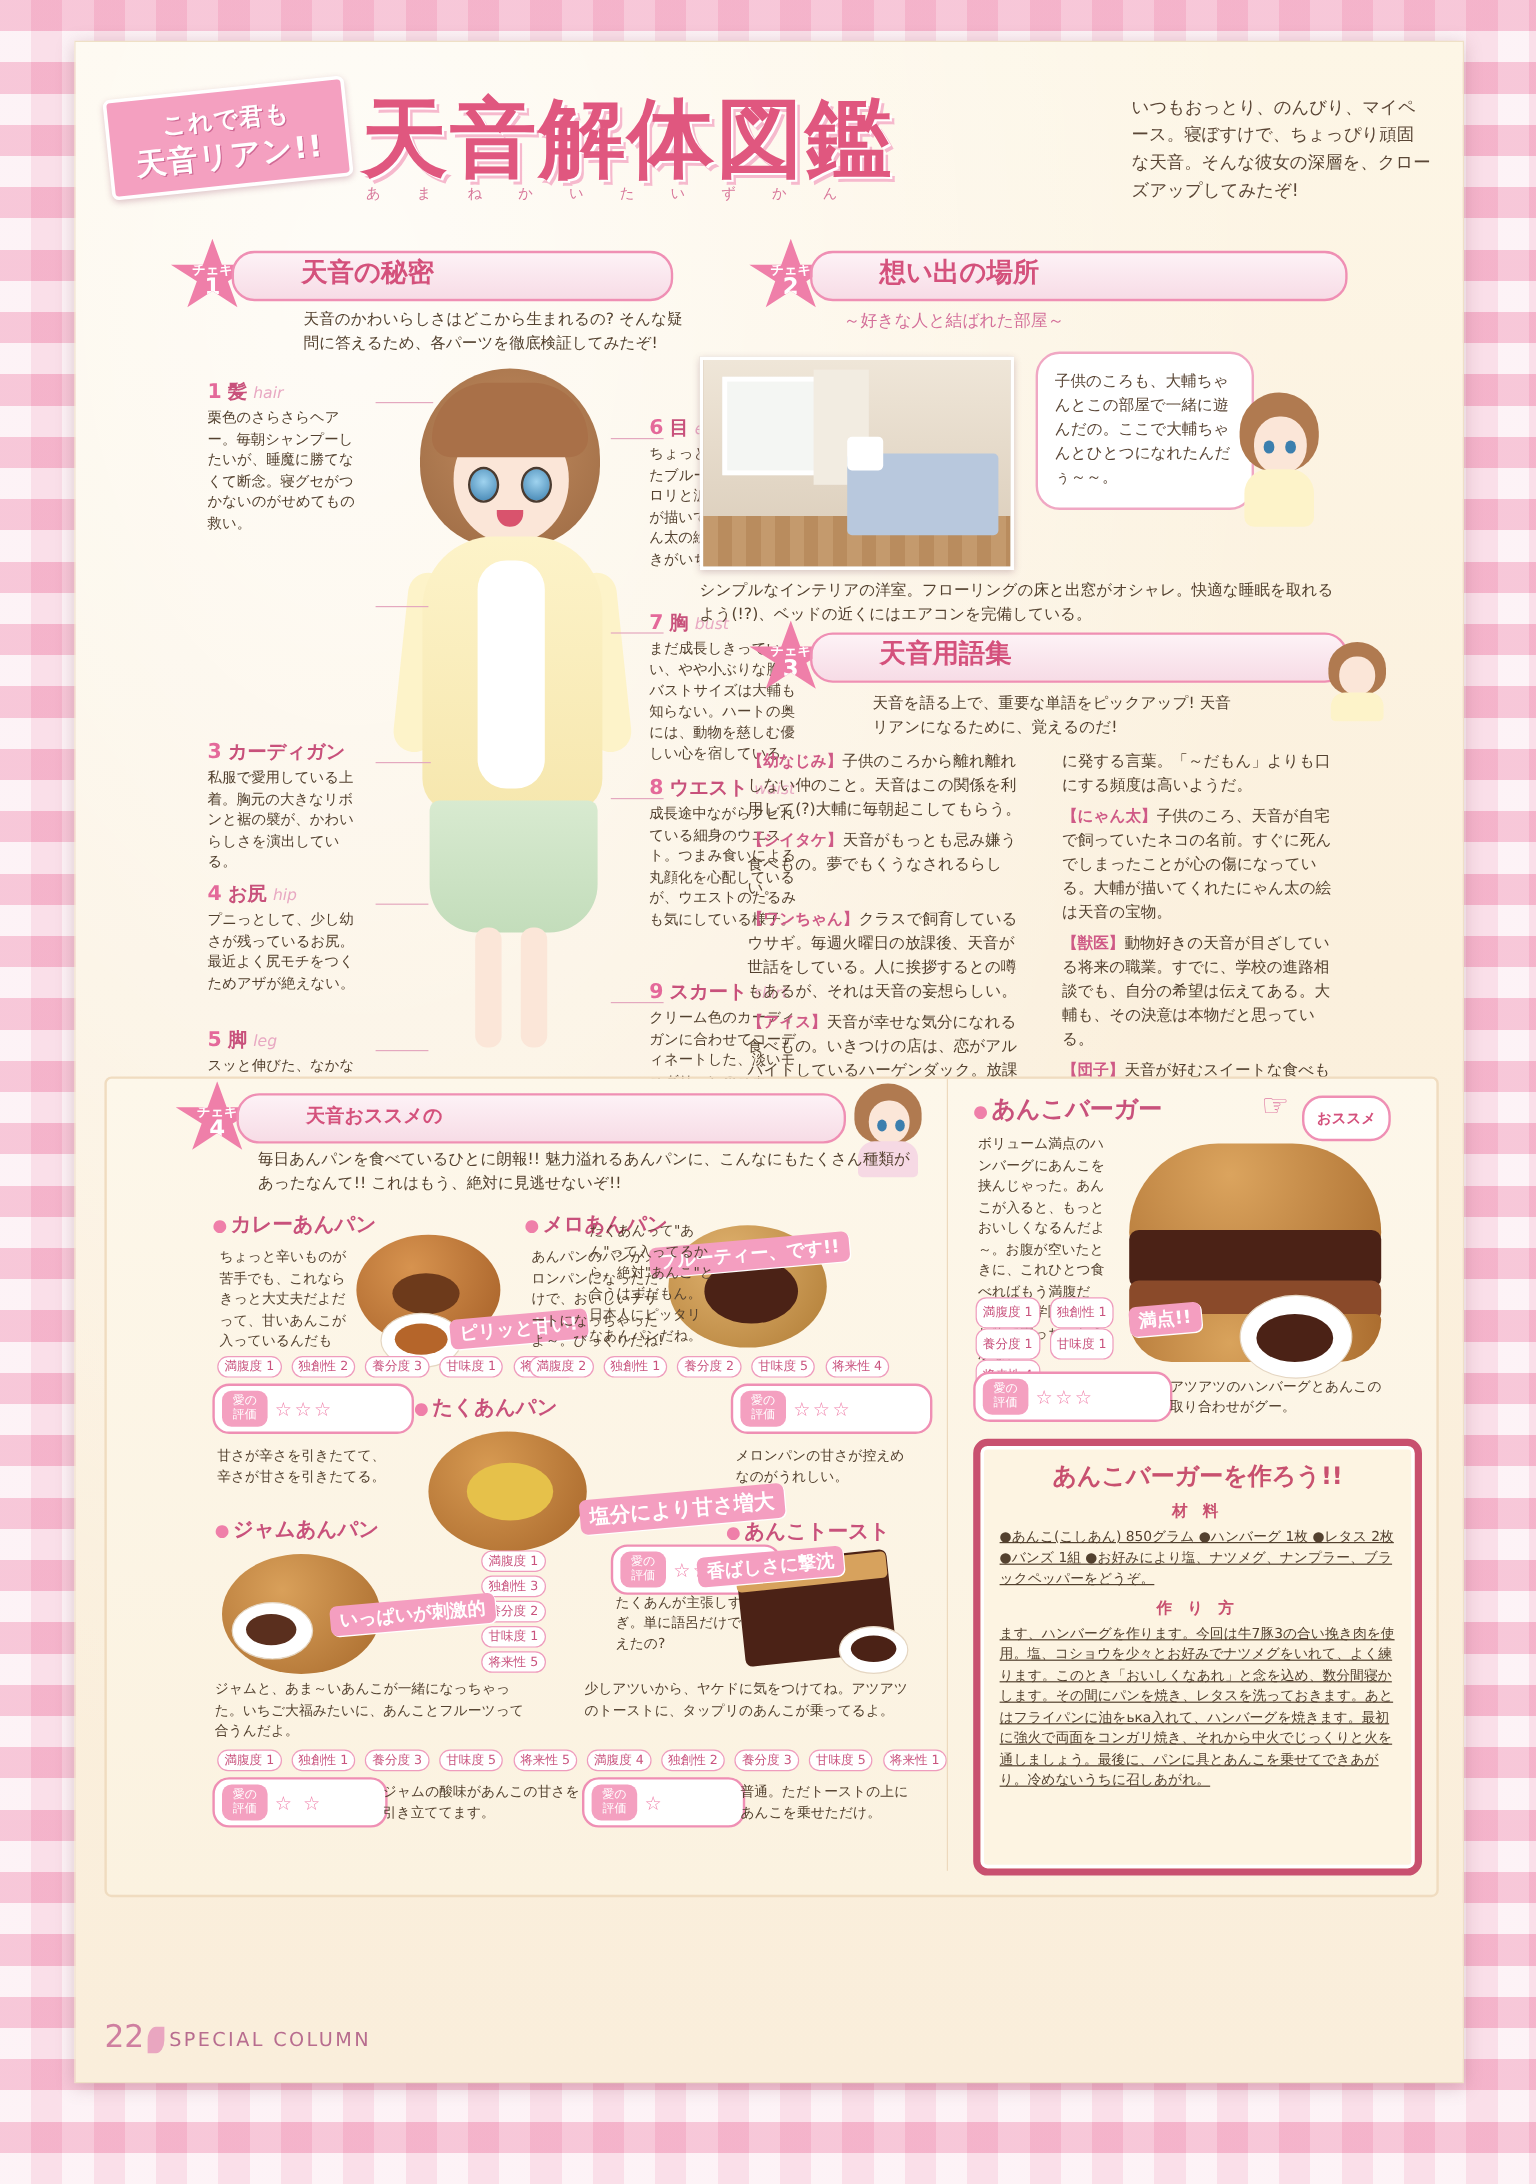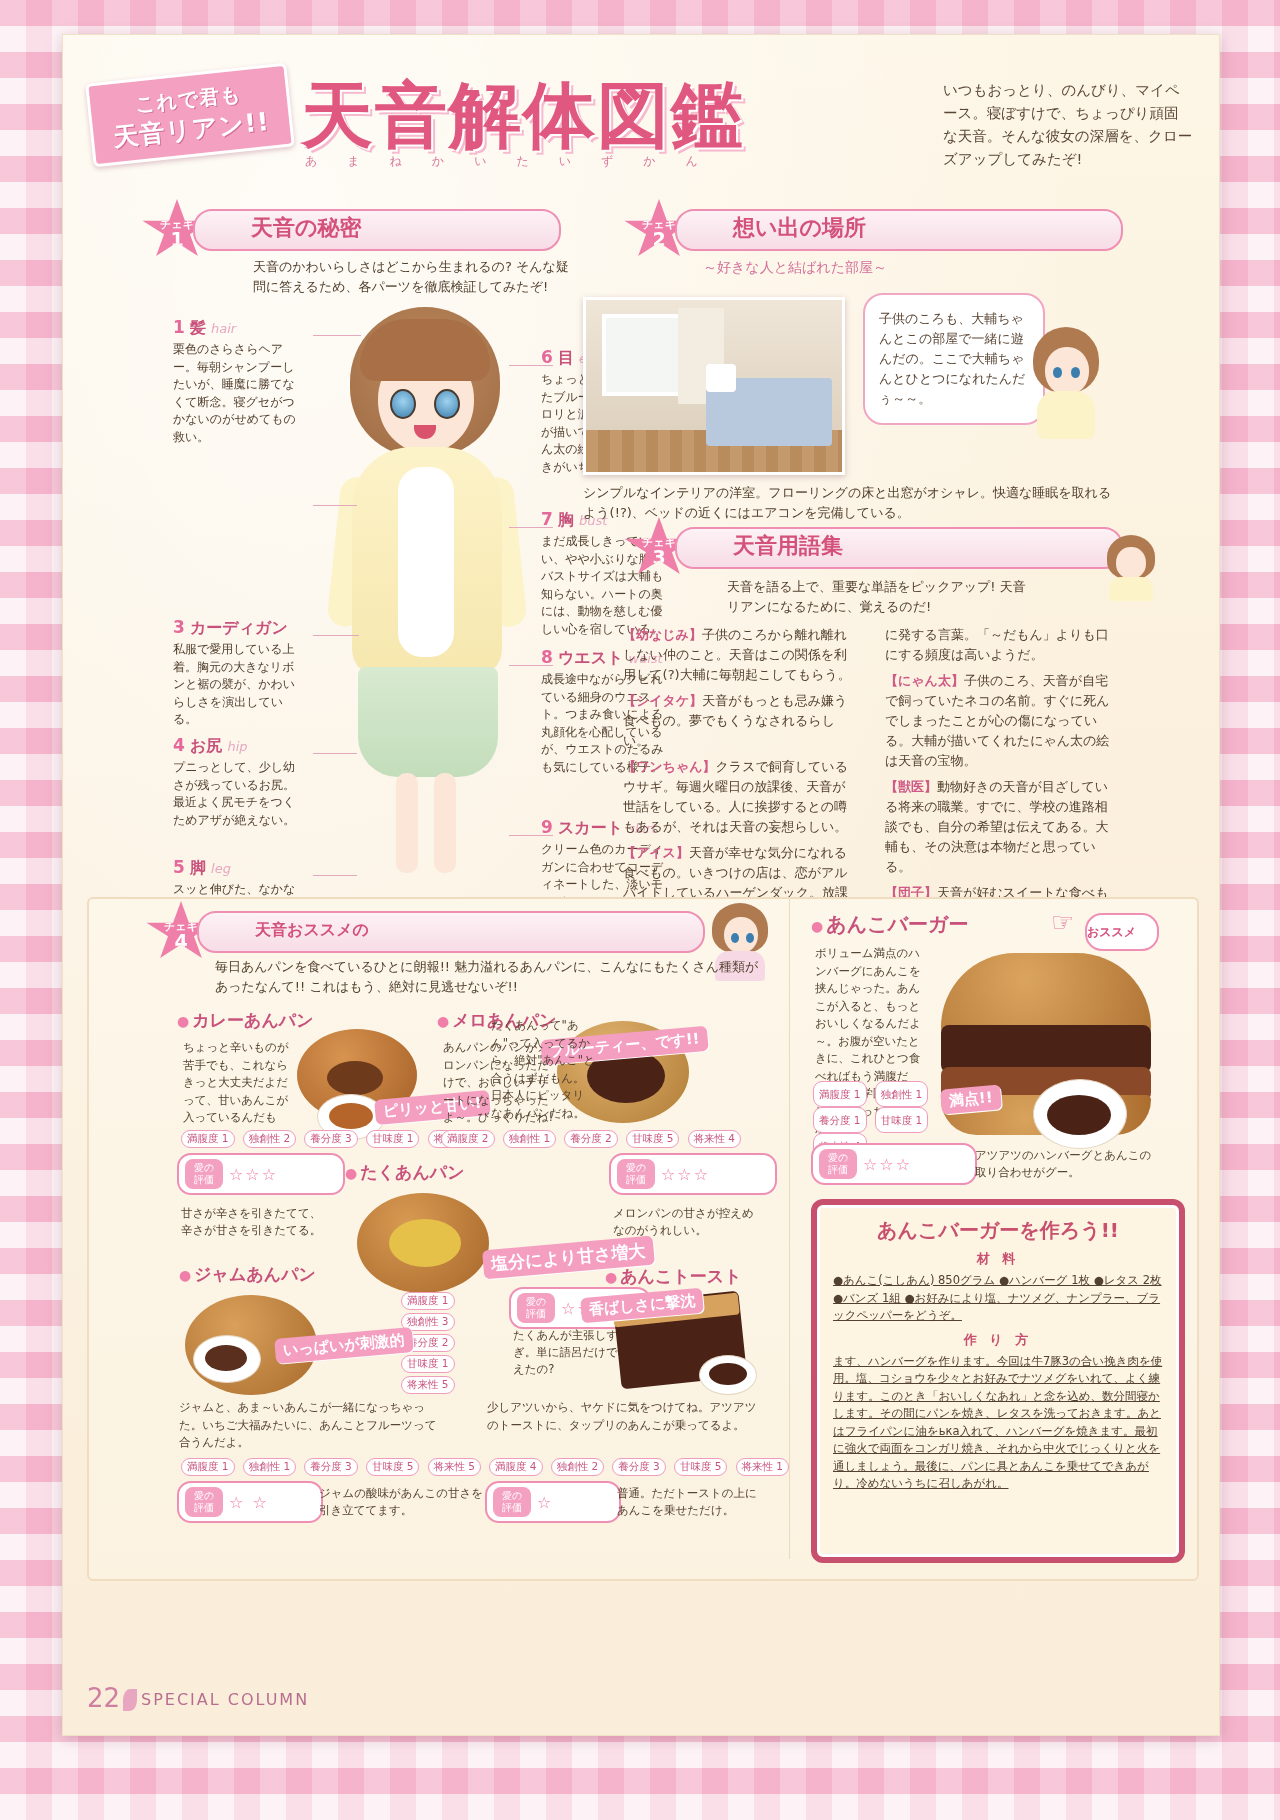--- a/index.html
+++ b/index.html
@@ -166,21 +166,21 @@
     text-align:center;color:#c8506f;font-size:13px;font-weight:bold;margin:6px 0 4px;
     letter-spacing:4px;
   }
   .recipe p{margin:0 16px;font-size:11.5px;line-height:17.5px;color:#53412f;text-decoration:underline;}
   
   .pnum{position:absolute;left:24px;bottom:22px;font-size:26px;color:#cf7fa0;}
   .special{position:absolute;left:78px;bottom:26px;font-size:16px;color:#b86d8f;letter-spacing:2px;}
   .swoosh{position:absolute;left:60px;bottom:24px;width:14px;height:22px;background:#e9a6c0;border-radius:50% 0 50% 0;}
   .osusume{
     position:absolute;width:70px;height:34px;border:2px solid #ef8fb4;border-radius:17px;background:#fff;
-    display:flex;align-items:center;color:#d4517c;font-size:12px;font-weight:bold;
+    display:flex;align-items:center;justify-content:center;color:#d4517c;font-size:12px;font-weight:bold;
   }
   .tagpink{
     position:absolute;background:#f49ec0;color:#fff;font-weight:bold;border-radius:6px;padding:3px 8px;
     font-size:15px;transform:rotate(-5deg);box-shadow:1px 1px 0 #fff;
   }
 </style>
 </head>
 <body>
 
 <div class="page">

